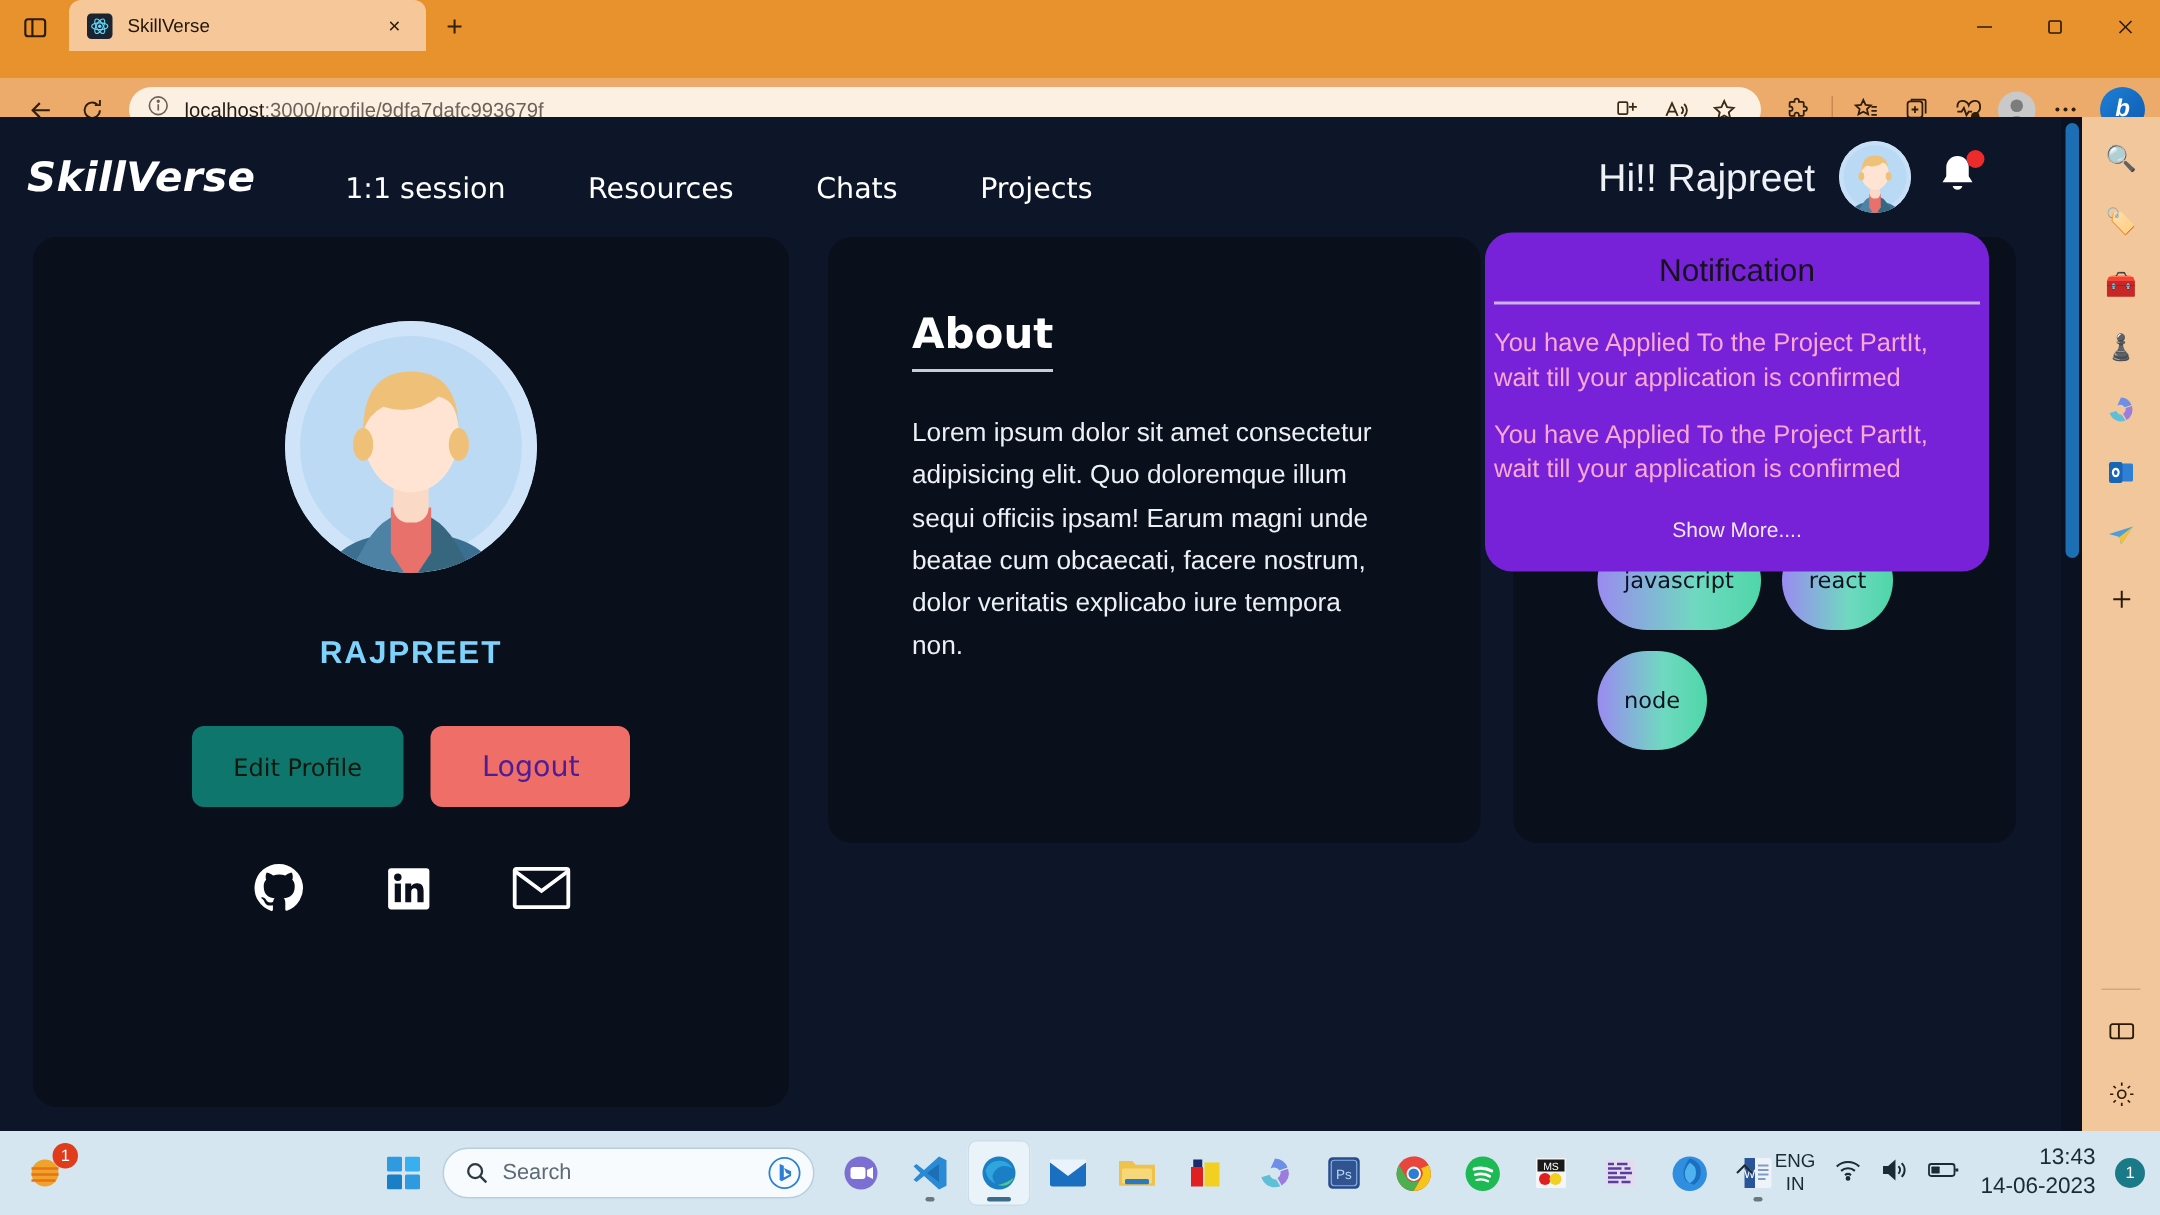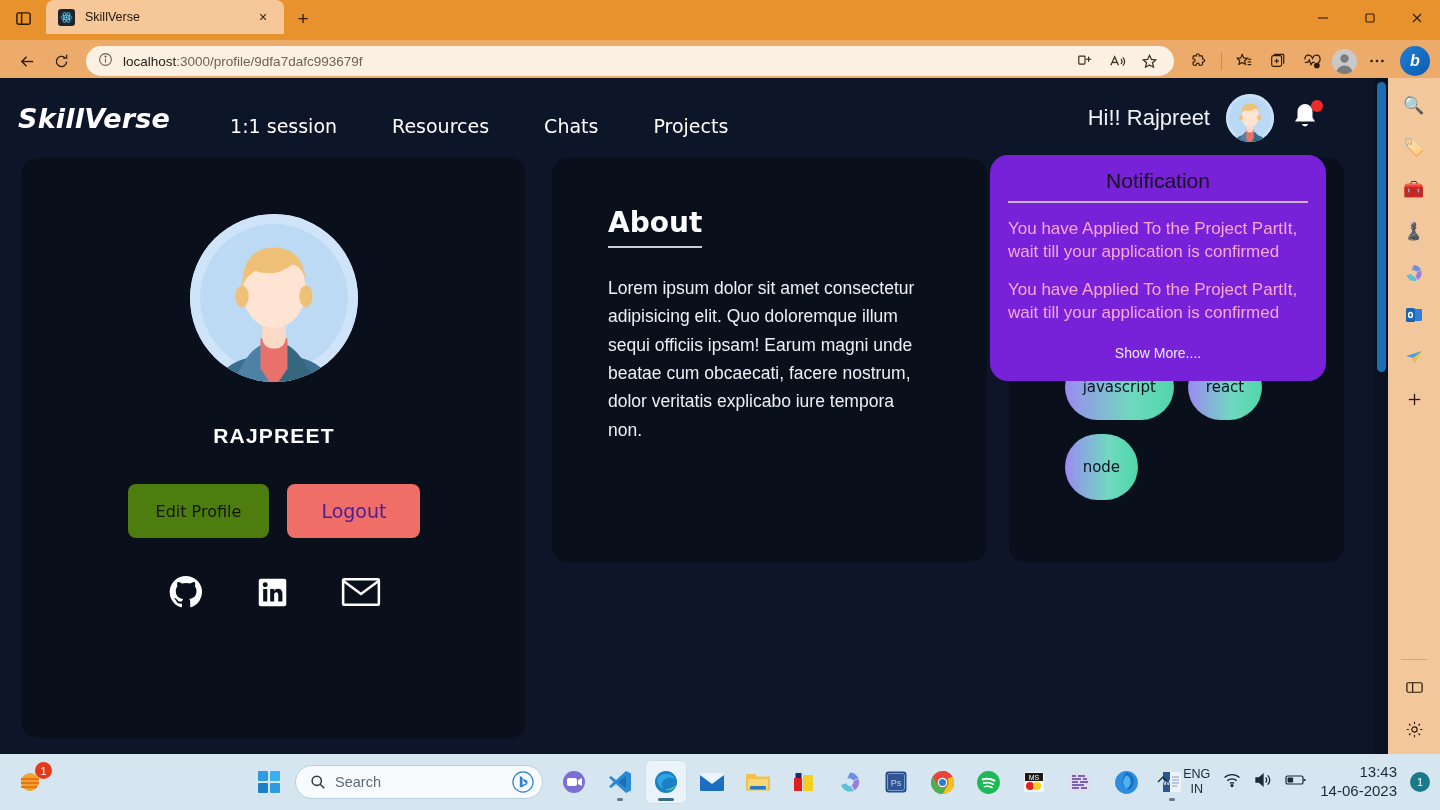--- a/index.html
+++ b/index.html
@@ -50,21 +50,21 @@
     position: absolute; right: 0; top: 0; height: 36px;
     display: flex; align-items: center;
   }
   .win-btn {
     width: 47px; height: 36px;
     display: flex; align-items: center; justify-content: center;
     color: #2b1a08; font-size: 13px;
   }
 
   .toolbar {
-    position: absolute; top: 40px; left: 0; width: 1440px; height: 42px;
+    position: absolute; top: 52px; left: 0; width: 1440px; height: 42px;
     background: #edab6b;
     display: flex; align-items: center; padding: 0 10px;
   }
   .tb-icon {
     width: 34px; height: 30px; border-radius: 5px; flex: none;
     display: flex; align-items: center; justify-content: center;
     color: #2e1d09;
   }
   .omnibox {
     flex: 1; height: 30px; margin: 0 8px;
@@ -137,21 +137,21 @@
   }
   .nav-links { display: flex; gap: 55px; margin-top: 16px; }
   .nav-link {
     font-size: 19px; color: #ffffff; font-weight: 500;
     font-family: "DejaVu Sans", sans-serif;
   }
   .nav-right {
     margin-left: auto; display: flex; align-items: center; gap: 16px;
     padding-right: 26px;
   }
-  .greet { font-size: 22px; color: #eef2f7; font-weight: 400; }
+  .greet { font-size: 26px; color: #eef2f7; font-weight: 400; }
   .nav-avatar {
     width: 48px; height: 48px; border-radius: 50%;
     overflow: hidden; background: #cfe3f6; flex: none;
   }
   .bell-wrap { position: relative; width: 32px; height: 34px; }
   .bell-dot {
     position: absolute; right: -1px; top: -1px;
     width: 12px; height: 12px; border-radius: 50%; background: #ee2b2b;
   }
 
@@ -166,29 +166,29 @@
     width: 504px; min-height: 580px;
     padding: 56px 30px 40px;
     display: flex; flex-direction: column; align-items: center;
   }
   .profile-pic {
     width: 168px; height: 168px; border-radius: 50%;
     overflow: hidden; background: #cfe3f6;
   }
   .profile-name {
     margin-top: 42px; font-size: 21px; font-weight: 700;
-    color: #ffffff; letter-spacing: 1.2px;
+    color: #7dd3fc; letter-spacing: 1.2px;
   }
   .btn-row { display: flex; gap: 18px; margin-top: 36px; }
   .btn {
     border: none; border-radius: 8px; cursor: pointer;
     font-size: 16px; font-family: "DejaVu Sans", sans-serif;
   }
   .btn-edit {
-    background: #4d7c0f; color: #10180a;
+    background: #0f766e; color: #10180a;
     padding: 16px 28px; font-weight: 500;
   }
   .btn-logout {
     background: #ef6e68; color: #4c1d95;
     padding: 16px 34px; font-size: 19px;
   }
   .social-row {
     display: flex; gap: 52px; margin-top: 36px; align-items: center;
   }
   .social-icon { color: #ffffff; display: flex; }
@@ -212,21 +212,21 @@
     color: #0c1020; border-radius: 999px;
     padding: 24px 18px; font-size: 15px;
     font-family: "DejaVu Sans", sans-serif;
   }
   .stub-card { height: 120px; }
 
   
   .notif {
     position: absolute; right: 62px; top: 77px;
     width: 336px; background: #7722d9;
-    border-radius: 18px; padding: 14px 18px 20px;
+    border-radius: 18px; padding: 14px 6px 20px;
     z-index: 40;
   }
   .notif-title {
     text-align: center; font-size: 21px; color: #16121b;
     font-weight: 500; padding-bottom: 8px;
     border-bottom: 2px solid #cbb3e6;
   }
   .notif-item {
     font-size: 17px; line-height: 1.38; color: #f9a8d4;
     margin-top: 14px;

